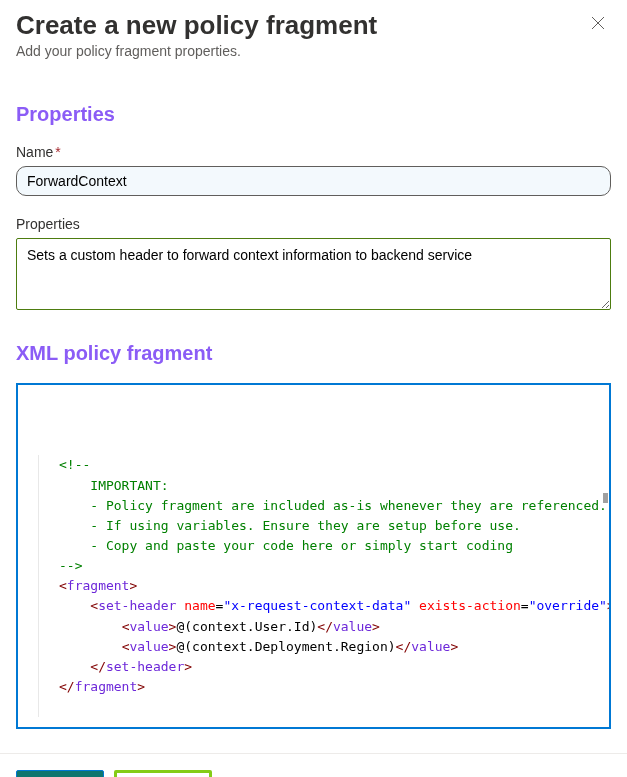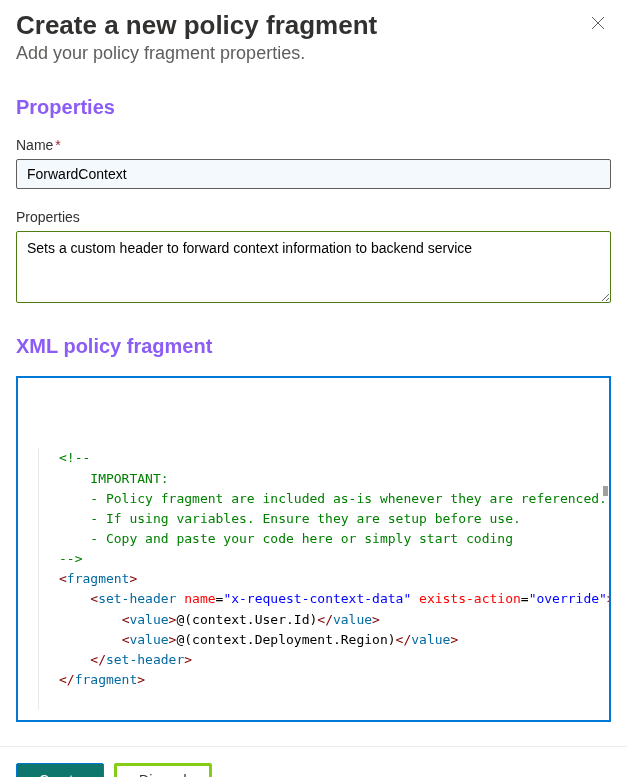--- a/index.html
+++ b/index.html
@@ -29,23 +29,23 @@
       background: none;
       border: none;
       cursor: pointer;
       padding: 6px;
       color: #605e5c;
       font-size: 16px;
       line-height: 1;
     }
     .close-btn svg { width: 14px; height: 14px; }
     .subtitle {
-      font-size: 18px;
+      font-size: 14px;
       color: #605e5c;
-      margin-bottom: 32px;
+      margin-bottom: 44px;
     }
     .section-heading {
       font-size: 20px;
       font-weight: 700;
       color: #8b5cf6;
       margin-top: 28px;
       margin-bottom: 18px;
     }
     .field {
       margin-bottom: 20px;
@@ -59,21 +59,21 @@
     .required-asterisk {
       color: #a4262c;
       margin-left: 2px;
     }
     .text-input {
       width: 100%;
       padding: 6px 10px;
       font-size: 14px;
       border: 1px solid #605e5c;
       background: #f3f9fd;
-      border-radius: 2px;
+      border-radius: 10px;
       font-family: inherit;
     }
     .textarea {
       width: 100%;
       padding: 8px 10px;
       font-size: 14px;
       border: 1px solid #4d7c0f;
       background: #ffffff;
       border-radius: 2px;
       font-family: inherit;
@@ -91,21 +91,21 @@
       white-space: pre;
       overflow-x: hidden;
       position: relative;
     }
     .code-editor .line {
       display: block;
       padding-left: 20px;
       border-left: 1px solid #e8e8e8;
     }
     .c-comment { color: #008000; }
-    .c-tag { color: #0369a1; }
+    .c-tag { color: #6d28d9; }
     .c-bracket { color: #800000; }
     .c-attr { color: #ff0000; }
     .c-string { color: #0000ff; }
     .c-text { color: #000000; }
     .scroll-dot {
       position: absolute;
       right: 1px;
       top: 108px;
       width: 5px;
       height: 10px;

